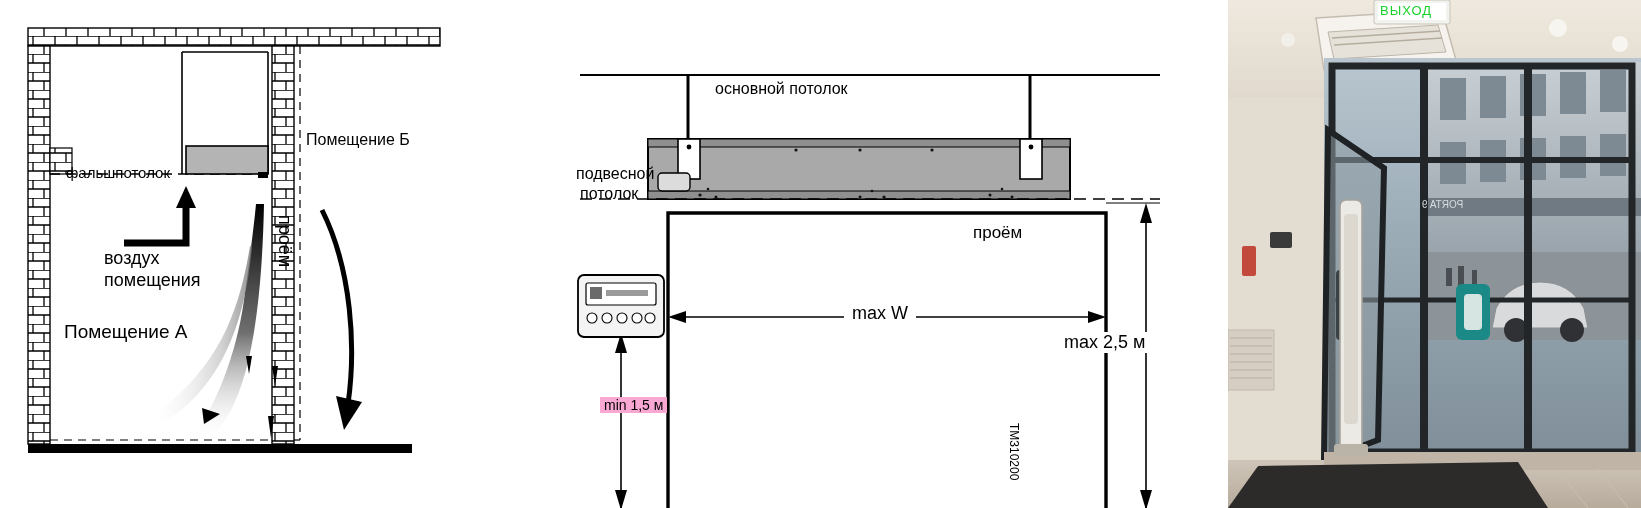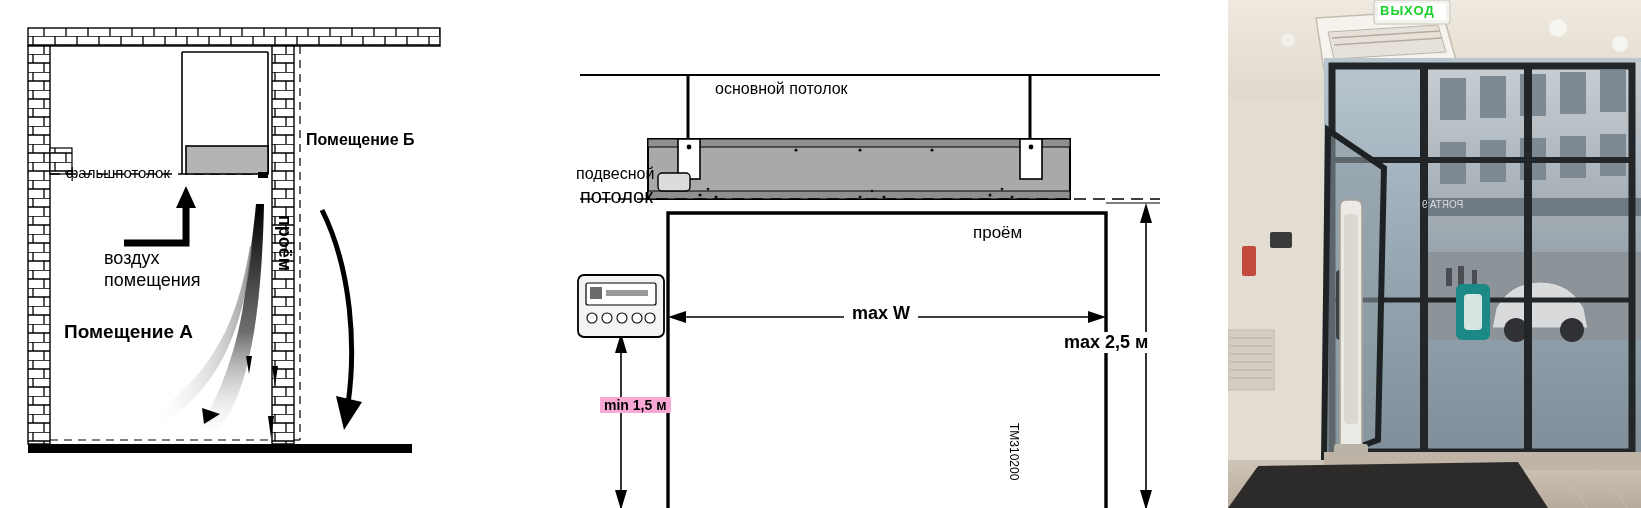--- a/index.html
+++ b/index.html
@@ -9,21 +9,21 @@
     font-family:"Liberation Sans", sans-serif;
     overflow:hidden;
     position:relative;
   }
   .panel{position:absolute;top:0;height:508px;}
 
   
   #panel-left{left:0;width:470px;}
   #panel-left svg{display:block;}
   .lbl{position:absolute;font-family:"Liberation Sans",sans-serif;}
-  .lbl-bold{font-weight:bold;}
+  .lbl-bold{font-weight:normal;}
 
   
   #panel-mid{left:560px;width:620px;margin-top:47px;}
 
   
   #panel-right{left:1228px;width:413px;height:508px;overflow:hidden;background:#cfcfcf;}
   #panel-right svg{display:block;}
 </style>
 </head>
 <body>
@@ -171,21 +171,21 @@
         <circle cx="62" cy="271" r="5"></circle>
         <circle cx="77" cy="271" r="5"></circle>
         <circle cx="90" cy="271" r="5"></circle>
       </g>
     </g>
 
   </svg>
 
   <div class="lbl" style="left:155px;top:33px;font-size:16px;">основной потолок</div>
   <div class="lbl" style="left:16px;top:118px;font-size:16px;">подвесной</div>
-  <div class="lbl" style="left:20px;top:138px;font-size:20px;">потолок</div>
+  <div class="lbl" style="left:20px;top:138px;font-size:16px;">потолок</div>
   <div class="lbl" style="left:413px;top:176px;font-size:17px;">проём</div>
   <div class="lbl lbl-bold" style="left:284px;top:256px;font-size:18px;background:#fff;padding:0 8px;">max W</div>
   <div class="lbl lbl-bold" style="left:500px;top:285px;font-size:18px;background:#fff;padding:0 4px;">max 2,5 м</div>
   <div class="lbl lbl-bold" style="left:40px;top:350px;font-size:14px;background:#f9a8d4;padding:0 4px;">min 1,5 м</div>
   <div class="lbl" style="left:447px;top:376px;font-size:12px;writing-mode:vertical-rl;">ТМ310200</div>
 </div>
 
 <div class="panel" id="panel-right">
   <svg width="413" height="508" viewBox="0 0 413 508">
     <defs>

